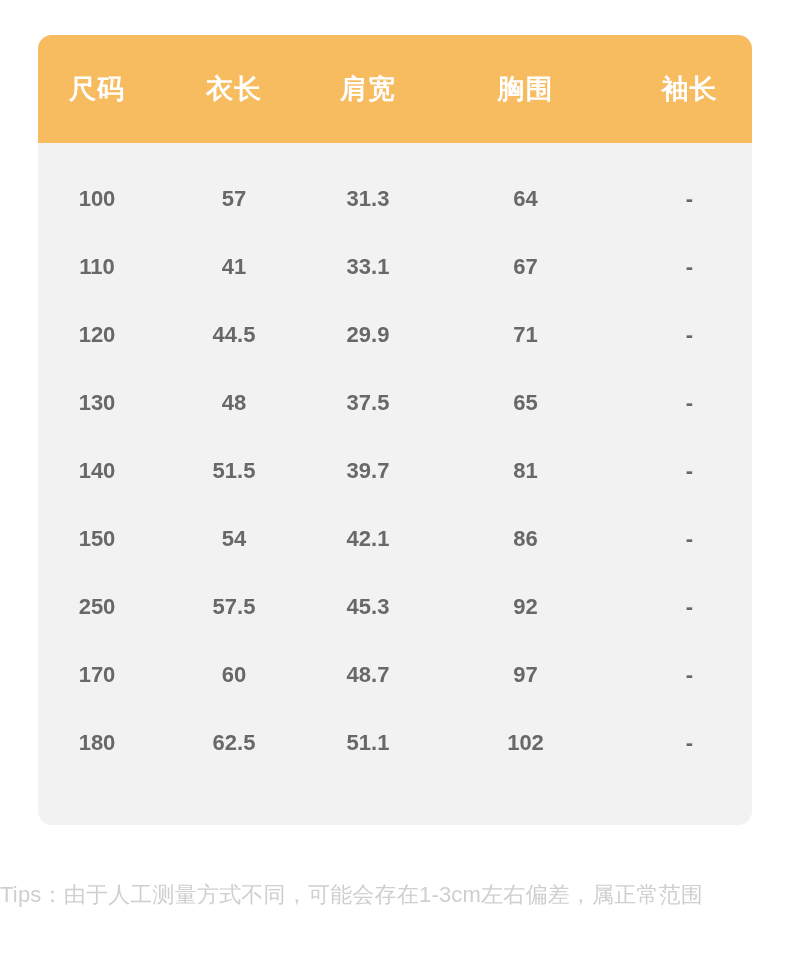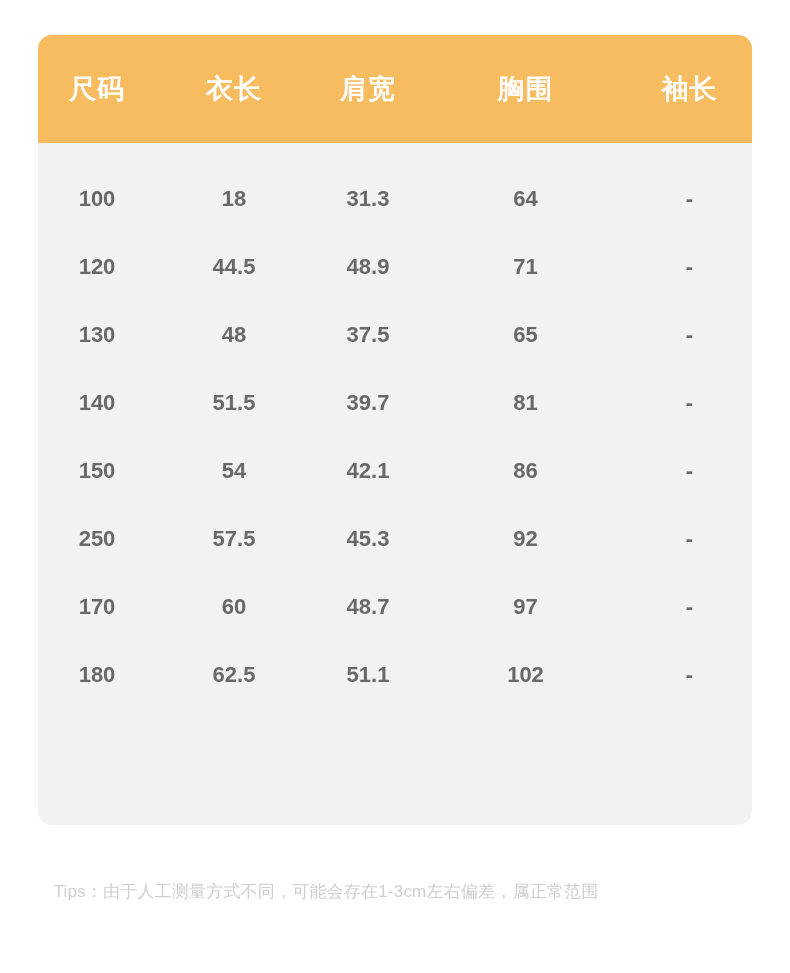--- a/index.html
+++ b/index.html
@@ -81,21 +81,21 @@
   }
 
   
   .tips {
     position: absolute;
     left: 0;
     top: 880px;
     width: 652px;
     text-align: center;
     color: #cfcfcf;
-    font-size: 17px;
+    font-size: 22px;
     font-weight: 400;
     letter-spacing: 0.2px;
     white-space: nowrap;
   }
 </style>
 </head>
 <body>
 
 <div class="page">
 
@@ -113,29 +113,36 @@
           <th>尺码</th>
           <th>衣长</th>
           <th>肩宽</th>
           <th>胸围</th>
           <th>袖长</th>
         </tr>
       </thead>
       <tbody>
         <tr>
           <td>100</td>
-          <td>18</td>
+          <td>57</td>
           <td>31.3</td>
           <td>64</td>
           <td class="dash-cell">-</td>
         </tr>
         <tr>
+          <td>110</td>
+          <td>41</td>
+          <td>33.1</td>
+          <td>67</td>
+          <td class="dash-cell">-</td>
+        </tr>
+        <tr>
           <td>120</td>
           <td>44.5</td>
-          <td>48.9</td>
+          <td>29.9</td>
           <td>71</td>
           <td class="dash-cell">-</td>
         </tr>
         <tr>
           <td>130</td>
           <td>48</td>
           <td>37.5</td>
           <td>65</td>
           <td class="dash-cell">-</td>
         </tr>

